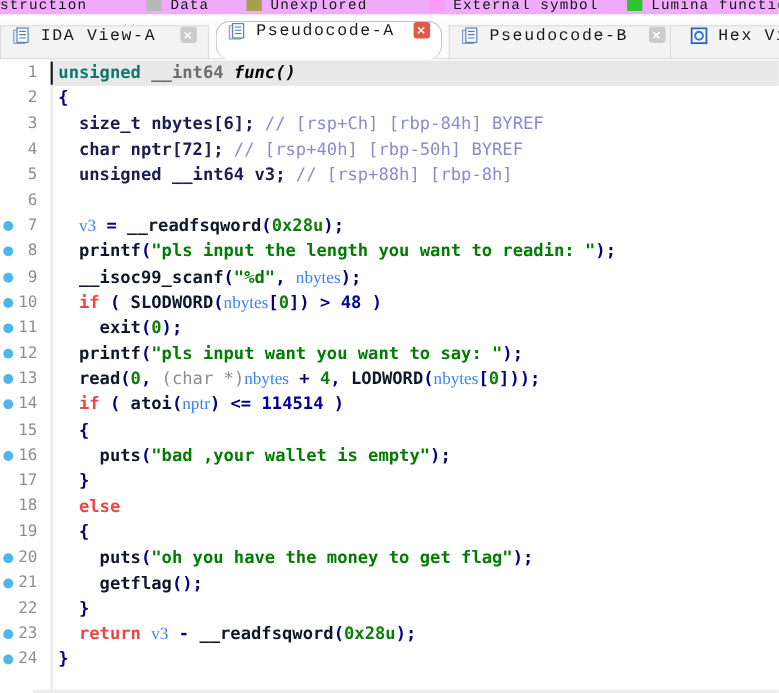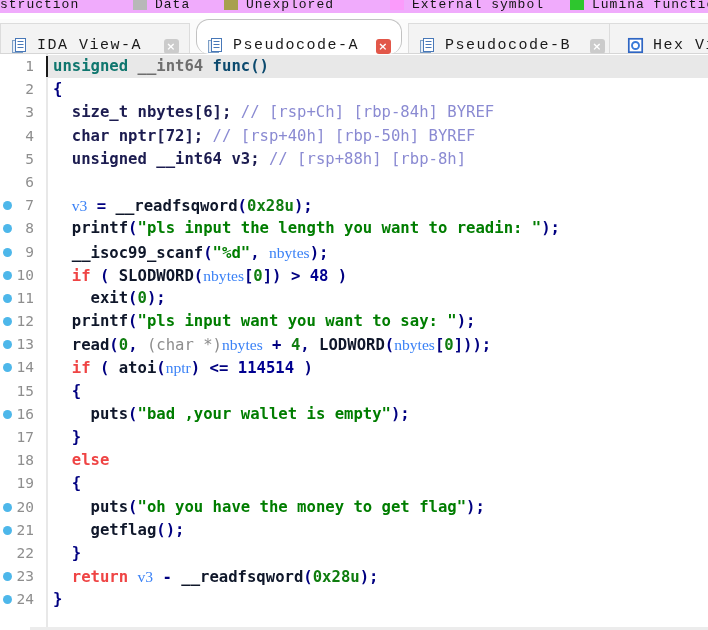--- a/index.html
+++ b/index.html
@@ -9,21 +9,21 @@
   }
   
   .legend{position:relative;height:13px;overflow:hidden;background:#f0abfc;text-decoration:underline;}
   .legend-inner{position:absolute;top:-6px;left:0;width:708px;height:20px;}
   .legend-item{position:absolute;top:0;height:20px;display:flex;align-items:center;
     font-family:"Liberation Mono",monospace;font-size:13px;letter-spacing:1px;color:#141414;white-space:nowrap;}
   .swatch{display:inline-block;width:14px;height:12px;margin-right:8px;}
   
   .tabbar{position:relative;height:35px;background:#fbfbfb;}
   .tabbar::after{content:"";position:absolute;left:0;right:0;bottom:0;height:1px;background:#d6d6d6;}
-  .tab{position:absolute;box-sizing:border-box;display:flex;align-items:flex-end;
+  .tab{position:absolute;box-sizing:border-box;display:flex;align-items:flex-start;
     font-family:"Liberation Mono",monospace;font-size:15px;letter-spacing:1.5px;color:#1a1a1a;
     background:#f3f3f3;border:1px solid #dcdcdc;border-bottom:none;top:4px;height:31px;
     padding:0 10px;white-space:nowrap;overflow:hidden;}
   .tab.active{top:0;height:35px;background:#ffffff;border:1px solid #c2c2c2;border-bottom:none;z-index:3;}
   .tab .ticon{flex:none;margin-right:9px;display:inline-flex;}
   .tab .tclose{flex:none;margin-left:auto;width:15px;height:15px;border-radius:3px;
     display:flex;align-items:center;justify-content:center;color:#ffffff;
     font-family:"DejaVu Sans",sans-serif;font-size:11px;font-weight:bold;line-height:1;}
   .tclose.gray{background:#cbcbcb;}
   .tclose.red{background:#e25749;}
@@ -38,21 +38,21 @@
   .code-line{display:flex;height:23.2px;line-height:23.2px;white-space:pre;position:relative;}
   .gutter{flex:none;width:48px;position:relative;}
   .dot{position:absolute;left:3px;top:7px;width:9px;height:9px;border-radius:50%;background:#4db7ea;}
   .lineno{position:absolute;right:14px;color:#8e8e8e;font-size:14.5px;}
   .code-text{flex:1;padding-left:5px;position:relative;}
   .hl-line .code-text{background:#e8e8e8;}
   .caret{position:absolute;left:-2px;top:1px;bottom:1px;width:2px;background:#1a1a1a;}
   
   .tk-g1{color:#0f766e;font-weight:bold;}
   .tk-g2{color:#6e6e6e;font-weight:bold;}
-  .tk-g3{color:#0c4a6e;font-weight:bold;}
+  .tk-g3{color:#000000;font-weight:bold;font-style:italic;}
   .tk-decl{color:#1c1c50;font-weight:bold;}
   .tk-com{color:#8a8ad2;}
   .tk-kw{color:#ef4444;font-weight:bold;}
   .tk-fn{color:#0f172a;font-weight:bold;}
   .tk-pun{color:#000080;font-weight:bold;}
   .tk-brace{color:#000080;font-weight:bold;}
   .tk-var{color:#3b82f6;font-family:Liberation Serif, serif;}
   .tk-cast{color:#8d8d8d;}
   .tk-str{color:#007d00;font-weight:bold;}
   .tk-num{color:#0f7d0f;font-weight:bold;}

